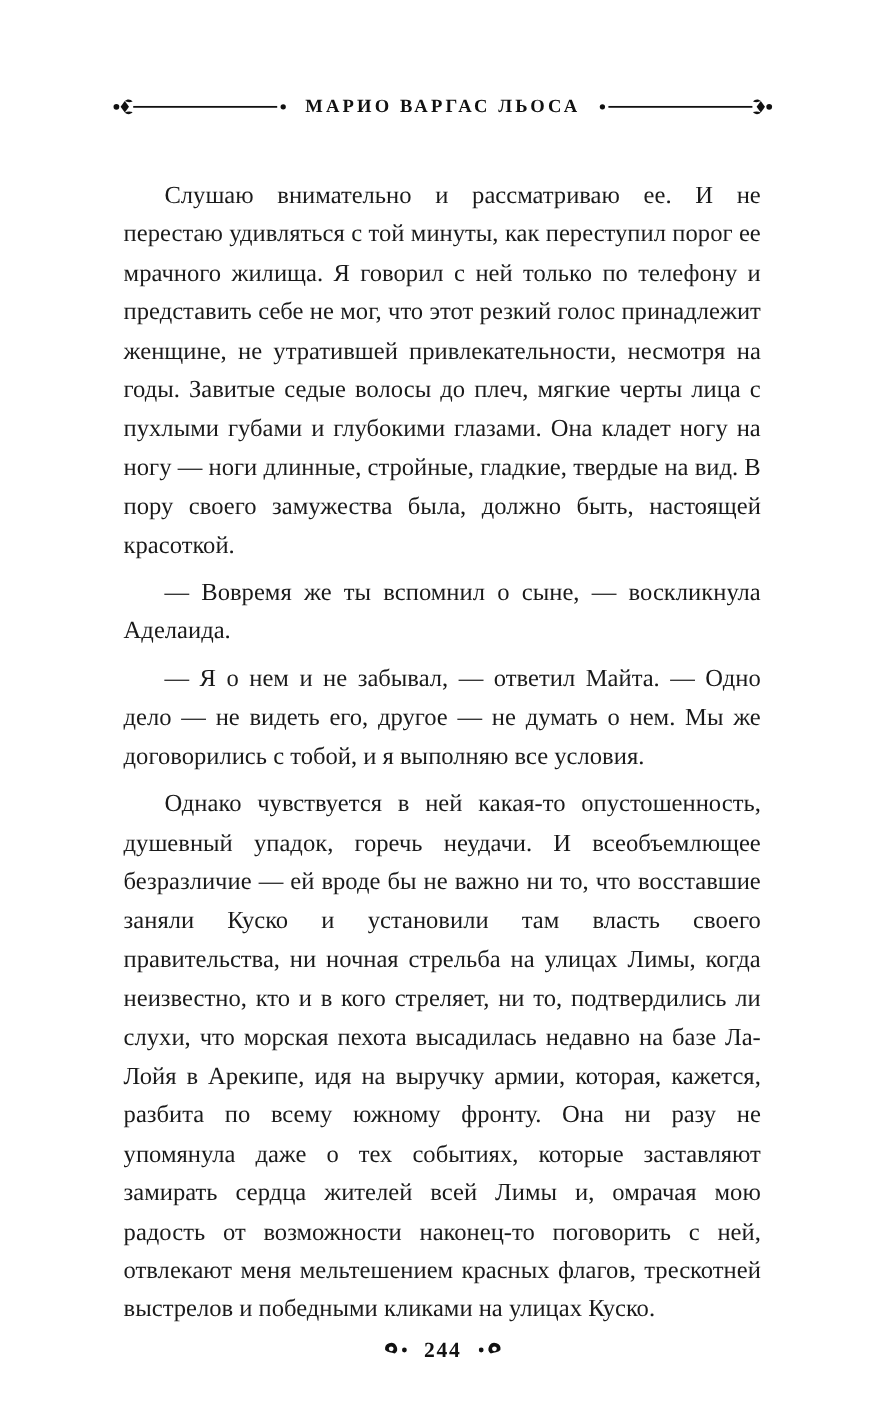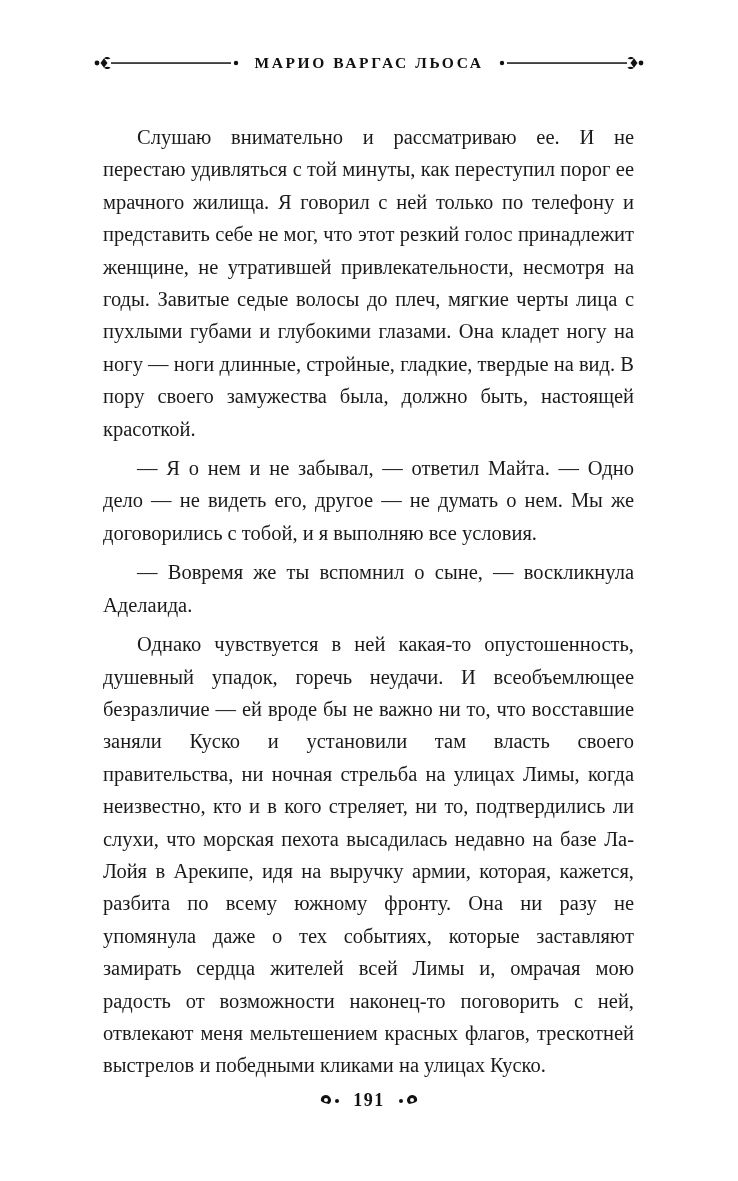--- a/index.html
+++ b/index.html
@@ -14,21 +14,21 @@
     margin: 0 auto;
     background: #ffffff;
     color: #1c1c1c;
     font-family: "Liberation Serif", serif;
     display: flex;
     flex-direction: column;
     overflow: hidden;
     box-sizing: border-box;
   }
   .running-head {
-    padding-top: 54px;
+    padding-top: 80px;
     display: flex;
     align-items: center;
     justify-content: center;
     gap: 12px;
   }
   .running-head .title {
     font-size: 15.5px;
     font-weight: bold;
     letter-spacing: 2.6px;
     color: #111;
@@ -92,36 +92,36 @@
           <path d="M12 12.8 C14 14.8 17 14.4 18.5 12.4 C16.5 11.6 14 11.6 12 12.8 Z"></path>
           <rect x="19" y="7.3" width="120" height="1.5"></rect>
           <circle cx="144" cy="8" r="2.2"></circle>
         </g>
       </svg>
     </span>
   </div>
 
   <div class="text-block">
     <p>Слушаю внимательно и рассматриваю ее. И не перестаю удивляться с той минуты, как переступил порог ее мрачного жилища. Я говорил с ней только по телефону и представить себе не мог, что этот резкий голос принадлежит женщине, не утратившей привлекательности, несмотря на годы. Завитые седые волосы до плеч, мягкие черты лица с пухлыми губами и глубокими глазами. Она кладет ногу на ногу — ноги длинные, стройные, гладкие, твердые на вид. В пору своего замужества была, должно быть, настоящей красоткой.</p>
+    <p>— Вовремя же ты вспомнил о сыне, — воскликнула Аделаида.</p>
     <p>— Я о нем и не забывал, — ответил Майта. — Одно дело — не видеть его, другое — не думать о нем. Мы же договорились с тобой, и я выполняю все условия.</p>
-    <p>— Вовремя же ты вспомнил о сыне, — воскликнула Аделаида.</p>
     <p>Однако чувствуется в ней какая-то опустошенность, душевный упадок, горечь неудачи. И всеобъемлющее безразличие — ей вроде бы не важно ни то, что восставшие заняли Куско и установили там власть своего правительства, ни ночная стрельба на улицах Лимы, когда неизвестно, кто и в кого стреляет, ни то, подтвердились ли слухи, что морская пехота высадилась недавно на базе Ла-Лойя в Арекипе, идя на выручку армии, которая, кажется, разбита по всему южному фронту. Она ни разу не упомянула даже о тех событиях, которые заставляют замирать сердца жителей всей Лимы и, омрачая мою радость от возможности наконец-то поговорить с ней, отвлекают меня мельтешением красных флагов, трескотней выстрелов и победными кликами на улицах Куско.</p>
   </div>
 
   <div class="folio">
     <span class="orn">
       <svg width="26" height="14" viewBox="0 0 26 14" xmlns="http://www.w3.org/2000/svg">
         <g fill="#111" stroke="none">
           <path d="M3 7 A5 5 0 1 1 11 10 C8 9 5 9 3 7 Z"></path>
           <circle cx="8" cy="6" r="2" fill="#fff"></circle>
           <circle cx="19" cy="7" r="2"></circle>
         </g>
       </svg>
     </span>
-    <span class="pagenum">191</span>
+    <span class="pagenum">244</span>
     <span class="orn">
       <svg width="26" height="14" viewBox="0 0 26 14" xmlns="http://www.w3.org/2000/svg">
         <g fill="#111" stroke="none" transform="translate(26,0) scale(-1,1)">
           <path d="M3 7 A5 5 0 1 1 11 10 C8 9 5 9 3 7 Z"></path>
           <circle cx="8" cy="6" r="2" fill="#fff"></circle>
           <circle cx="19" cy="7" r="2"></circle>
         </g>
       </svg>
     </span>
   </div>

